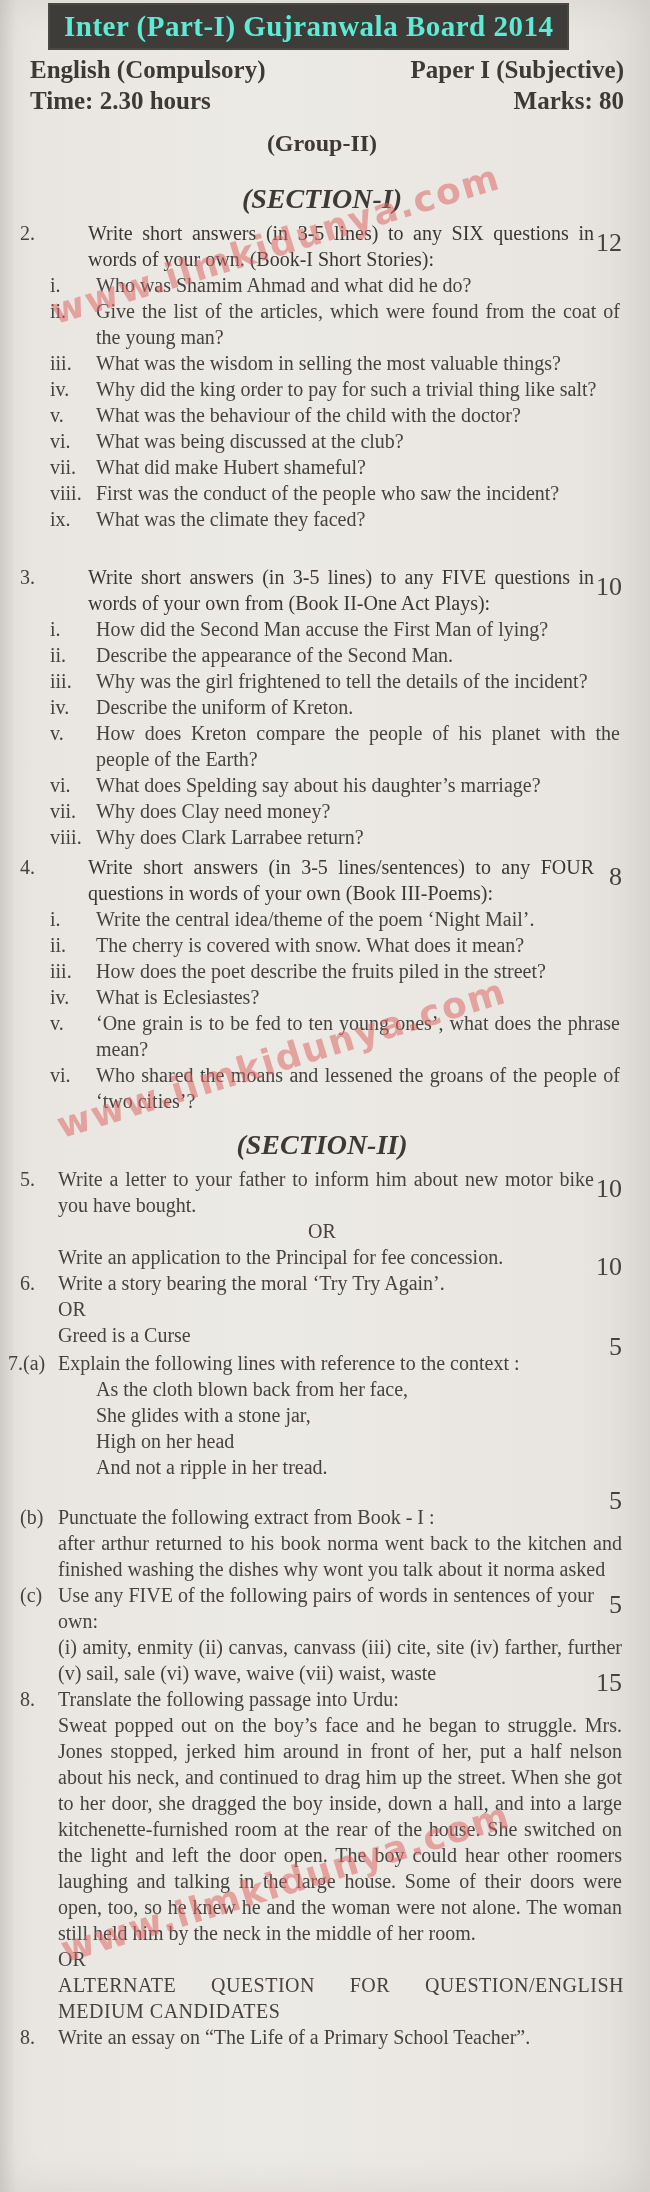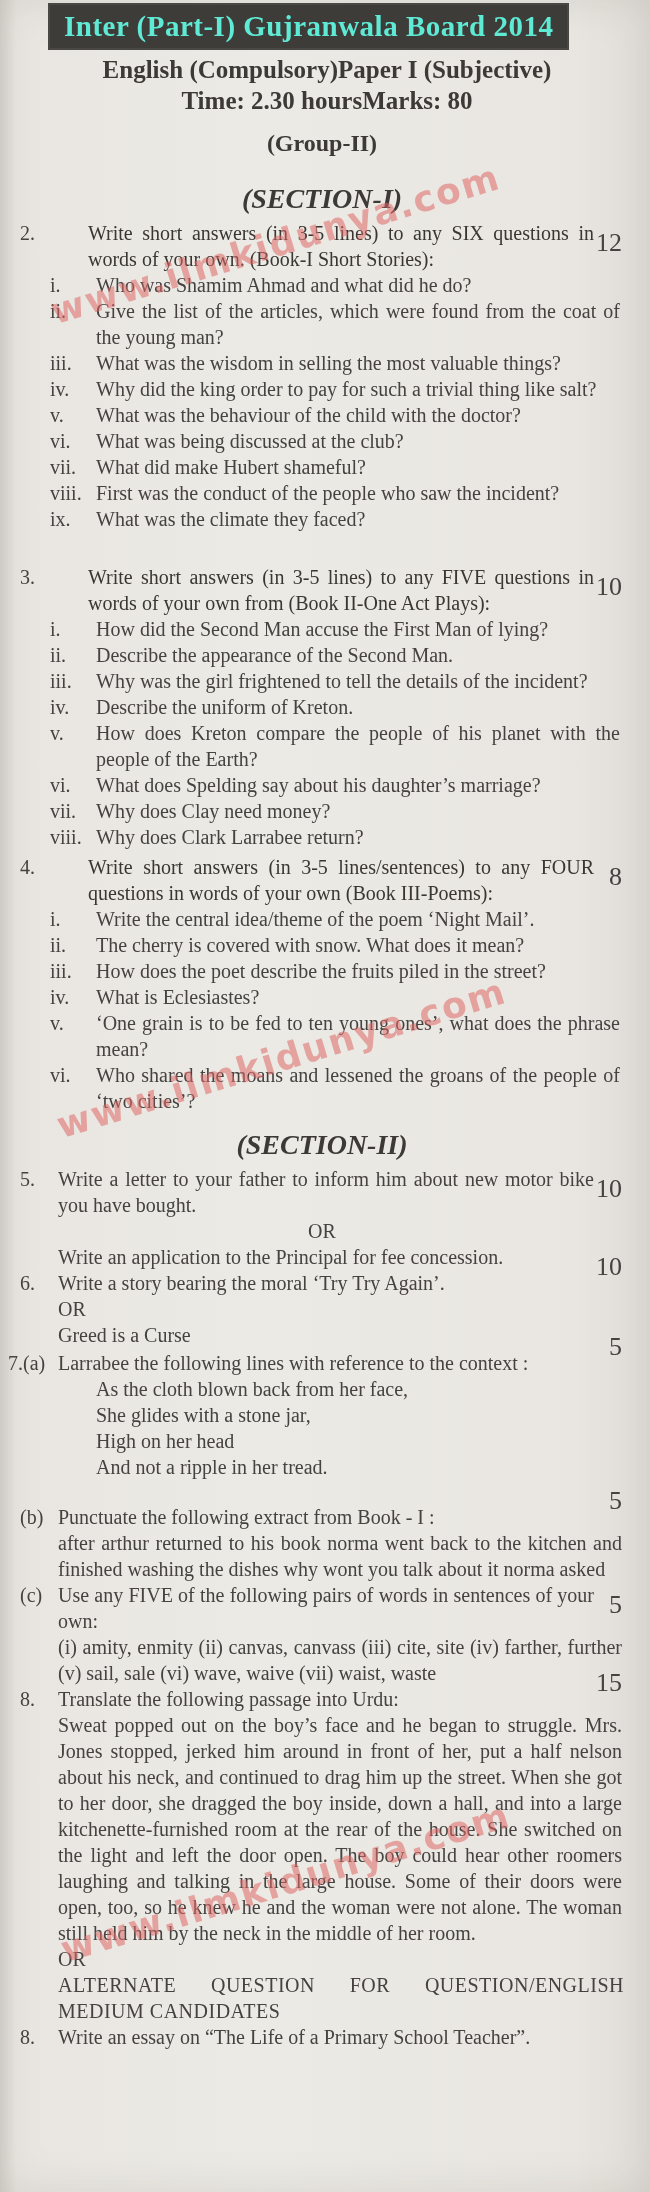--- a/index.html
+++ b/index.html
@@ -10,21 +10,21 @@
     color:#454240;font-size:20px;line-height:26px;
     box-shadow:inset 0 0 40px rgba(120,115,108,.18);
   }
   .content{padding:0 26px 0 20px;position:relative;z-index:1;}
   .titlebar{
     width:fit-content;margin:5px 0 0 30px;background:#3e3c39;color:#5eead4;
     font-weight:bold;font-size:29px;line-height:38px;padding:2px 14px 3px;letter-spacing:.5px;
     box-shadow:0 0 0 2px #4a4845;
   }
   .meta{margin:6px 0 0 10px;font-weight:bold;font-size:25px;color:#3c3936;}
-  .meta .row{display:flex;justify-content:center;line-height:31px;}
+  .meta .row{display:flex;justify-content:space-between;line-height:31px;}
   .group{text-align:center;font-weight:bold;font-size:24px;color:#3c3936;margin-top:14px;}
   .sec-title{text-align:center;font-weight:bold;font-size:28px;color:#3c3936;font-style:italic;}
   .sec-1{margin-top:30px;}
   .sec-2{margin-top:18px;}
   .q{margin-top:8px;}
   .mt-lg{margin-top:32px;}
   .mt-sm{margin-top:4px;}
   .qhead{position:relative;display:flex;padding-right:30px;}
   .qhead .qnum{flex:none;}
   .qn-wide{width:68px;}
@@ -213,21 +213,21 @@
         <div class="qtext">Write a story bearing the moral ‘Try Try Again’.</div>
         <span class="marks">10</span>
       </div>
       <div class="indent">OR</div>
       <div class="indent">Greed is a Curse</div>
     </div>
 
     <div class="q" style="margin-top:2px">
       <div class="qhead">
         <span class="qnum qn-7a">7.(a)</span>
-        <div class="qtext">Larrabee the following lines with reference to the context :</div>
+        <div class="qtext">Explain the following lines with reference to the context :</div>
         <span class="marks">5</span>
       </div>
       <div class="poem">
         <div>As the cloth blown back from her face,</div>
         <div>She glides with a stone jar,</div>
         <div>High on her head</div>
         <div>And not a ripple in her tread.</div>
       </div>
     </div>
 

